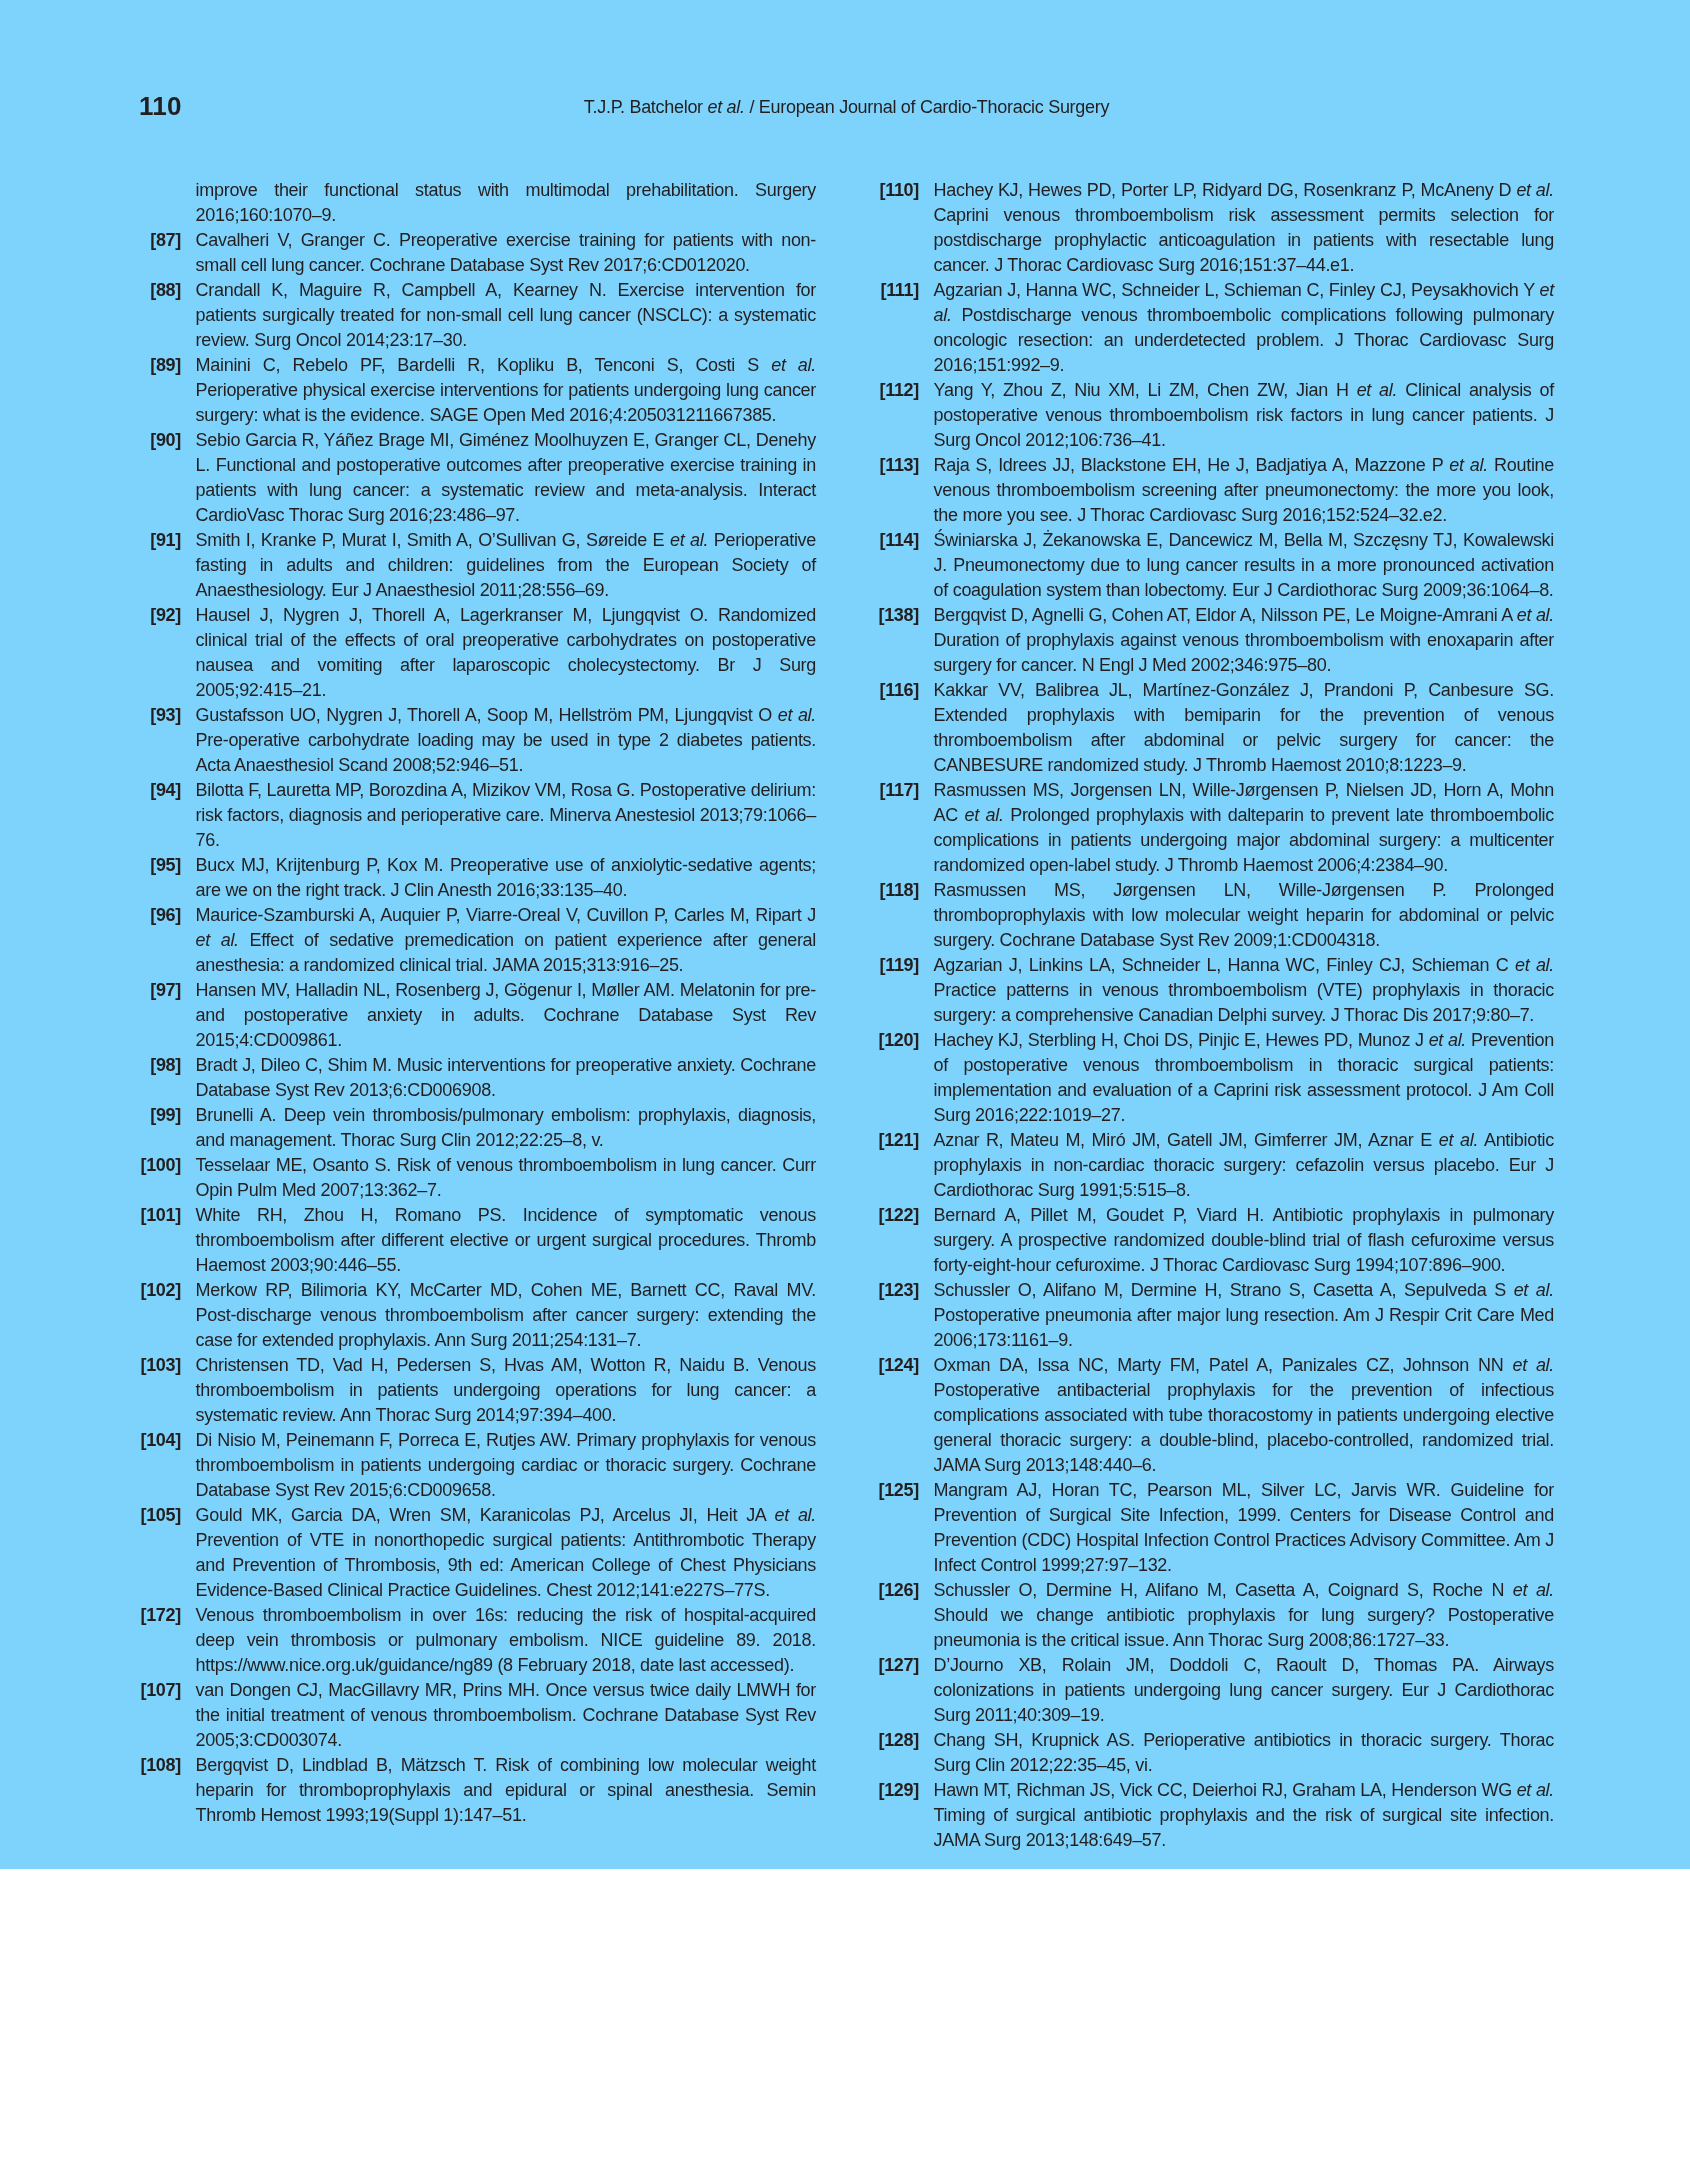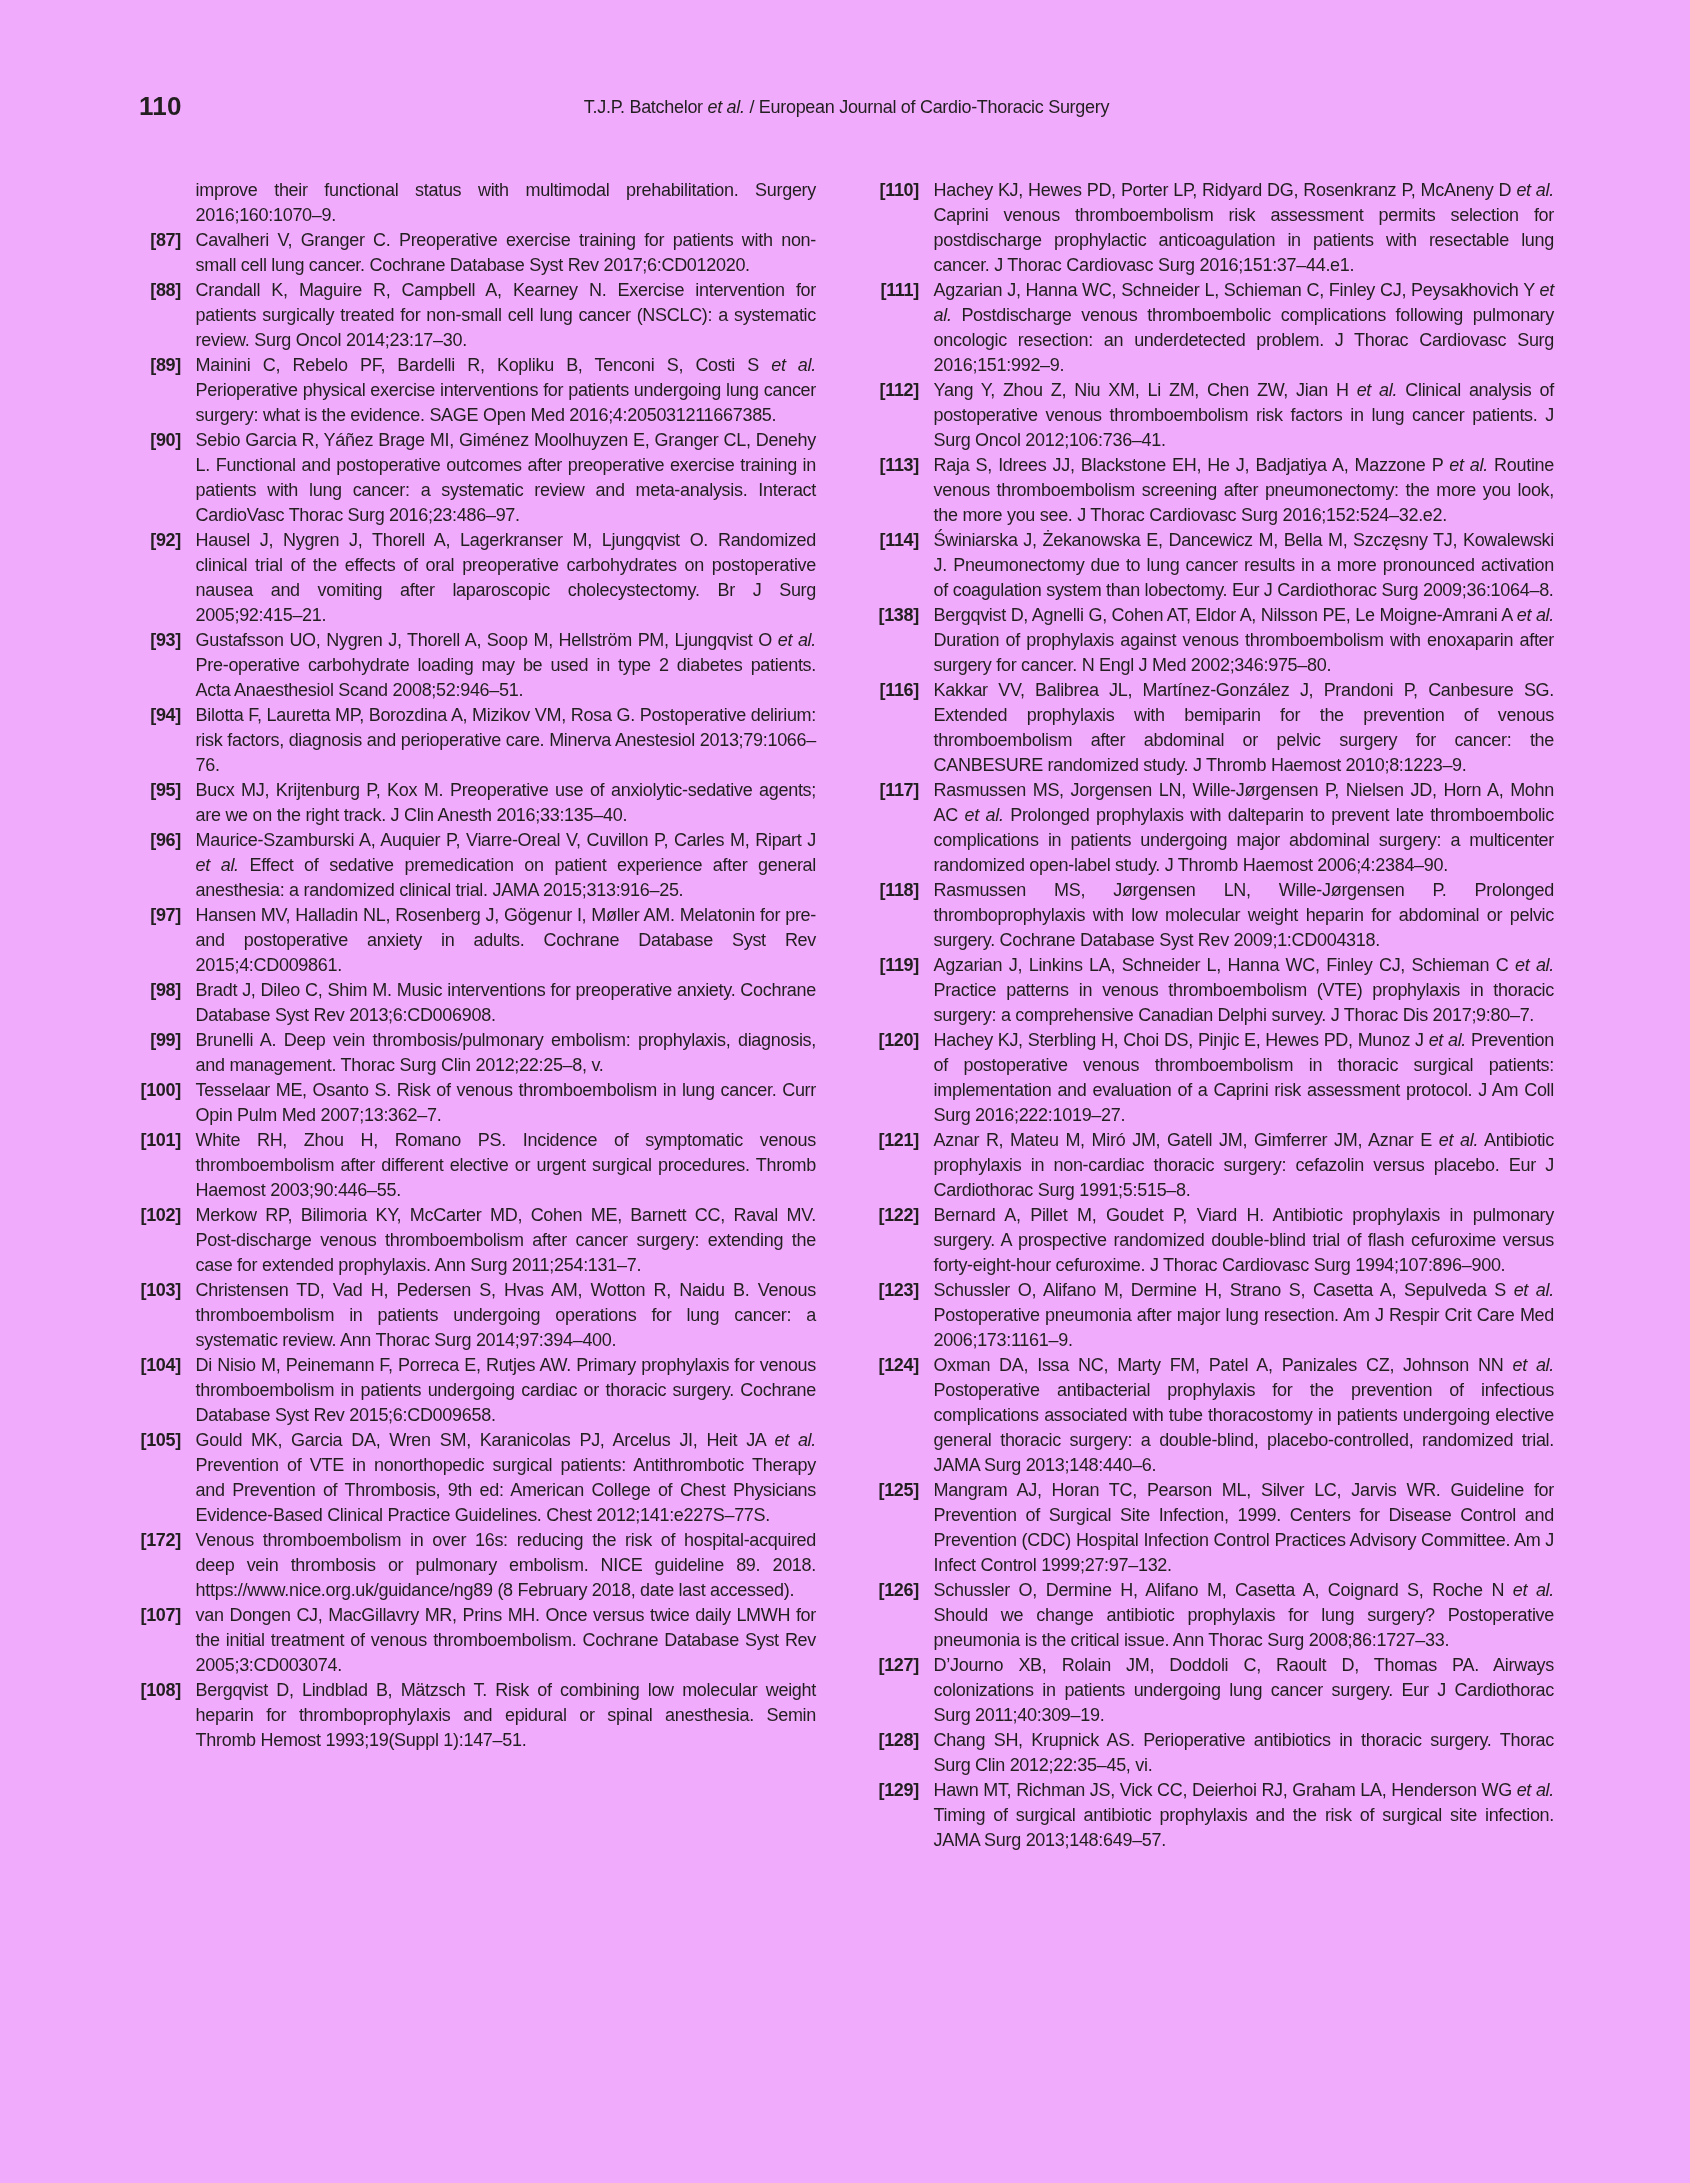--- a/index.html
+++ b/index.html
@@ -3,22 +3,22 @@
 <meta charset="utf-8">
 <style>
   html, body {
     margin: 0;
     padding: 0;
     background: #ffffff;
   }
   .page {
     position: relative;
     width: 1690px;
-    height: 2183px;
-    background: #f0abfc;
+    height: 1869px;
+    background: #7dd3fc;
     overflow: hidden;
     font-family: "Liberation Sans", "DejaVu Sans", sans-serif;
     color: #231f20;
   }
   .header {
     position: absolute;
     left: 139px;
     right: 136px;
     top: 91px;
     height: 34px;
@@ -103,20 +103,24 @@
         </div>
         <div class="ref">
           <span class="ref-num">[89]</span>
           <div class="ref-text">Mainini C, Rebelo PF, Bardelli R, Kopliku B, Tenconi S, Costi S <i>et al.</i> Perioperative physical exercise interventions for patients undergoing lung cancer surgery: what is the evidence. SAGE Open Med 2016;4:205031211667385.</div>
         </div>
         <div class="ref">
           <span class="ref-num">[90]</span>
           <div class="ref-text">Sebio Garcia R, Yáñez Brage MI, Giménez Moolhuyzen E, Granger CL, Denehy L. Functional and postoperative outcomes after preoperative exercise training in patients with lung cancer: a systematic review and meta-analysis. Interact CardioVasc Thorac Surg 2016;23:486–97.</div>
         </div>
         <div class="ref">
+          <span class="ref-num">[91]</span>
+          <div class="ref-text">Smith I, Kranke P, Murat I, Smith A, O’Sullivan G, Søreide E <i>et al.</i> Perioperative fasting in adults and children: guidelines from the European Society of Anaesthesiology. Eur J Anaesthesiol 2011;28:556–69.</div>
+        </div>
+        <div class="ref">
           <span class="ref-num">[92]</span>
           <div class="ref-text">Hausel J, Nygren J, Thorell A, Lagerkranser M, Ljungqvist O. Randomized clinical trial of the effects of oral preoperative carbohydrates on postoperative nausea and vomiting after laparoscopic cholecystectomy. Br J Surg 2005;92:415–21.</div>
         </div>
         <div class="ref">
           <span class="ref-num">[93]</span>
           <div class="ref-text">Gustafsson UO, Nygren J, Thorell A, Soop M, Hellström PM, Ljungqvist O <i>et al.</i> Pre-operative carbohydrate loading may be used in type 2 diabetes patients. Acta Anaesthesiol Scand 2008;52:946–51.</div>
         </div>
         <div class="ref">
           <span class="ref-num">[94]</span>
           <div class="ref-text">Bilotta F, Lauretta MP, Borozdina A, Mizikov VM, Rosa G. Postoperative delirium: risk factors, diagnosis and perioperative care. Minerva Anestesiol 2013;79:1066–76.</div>

